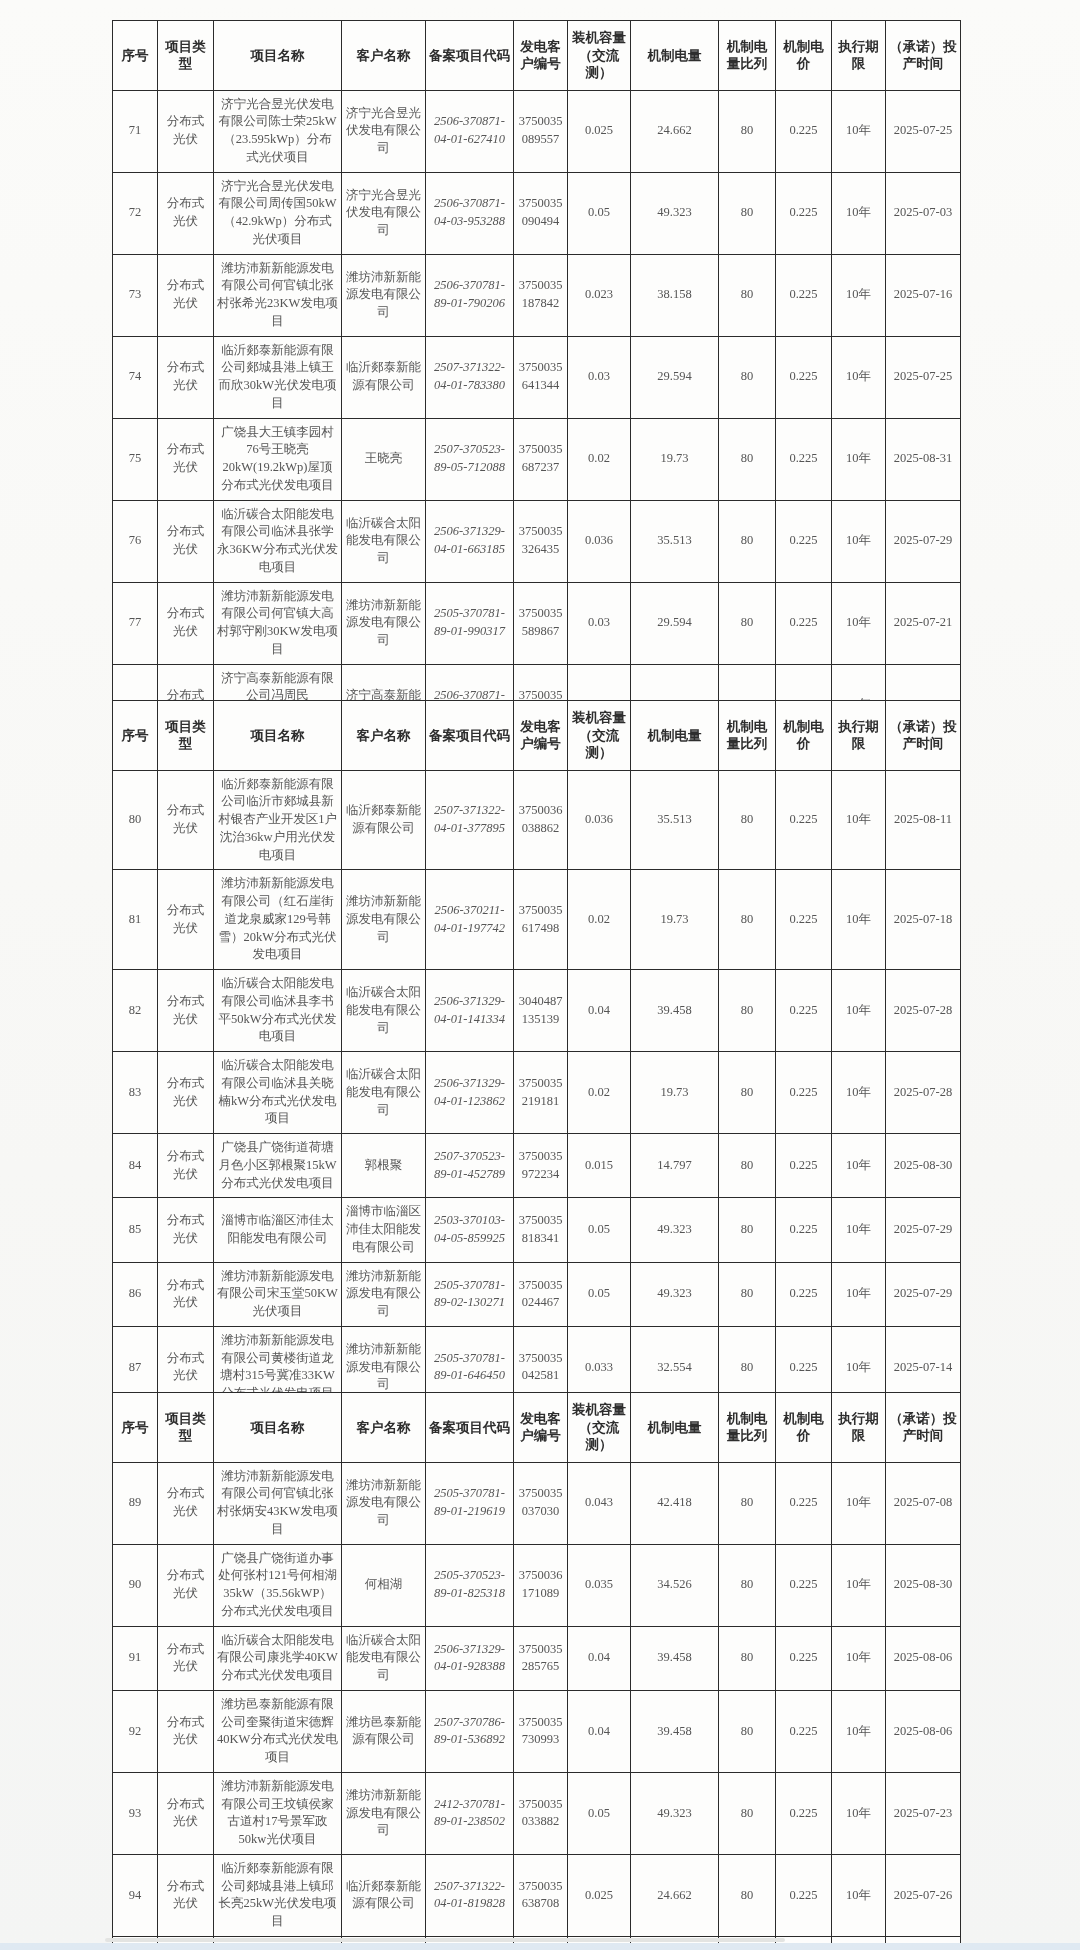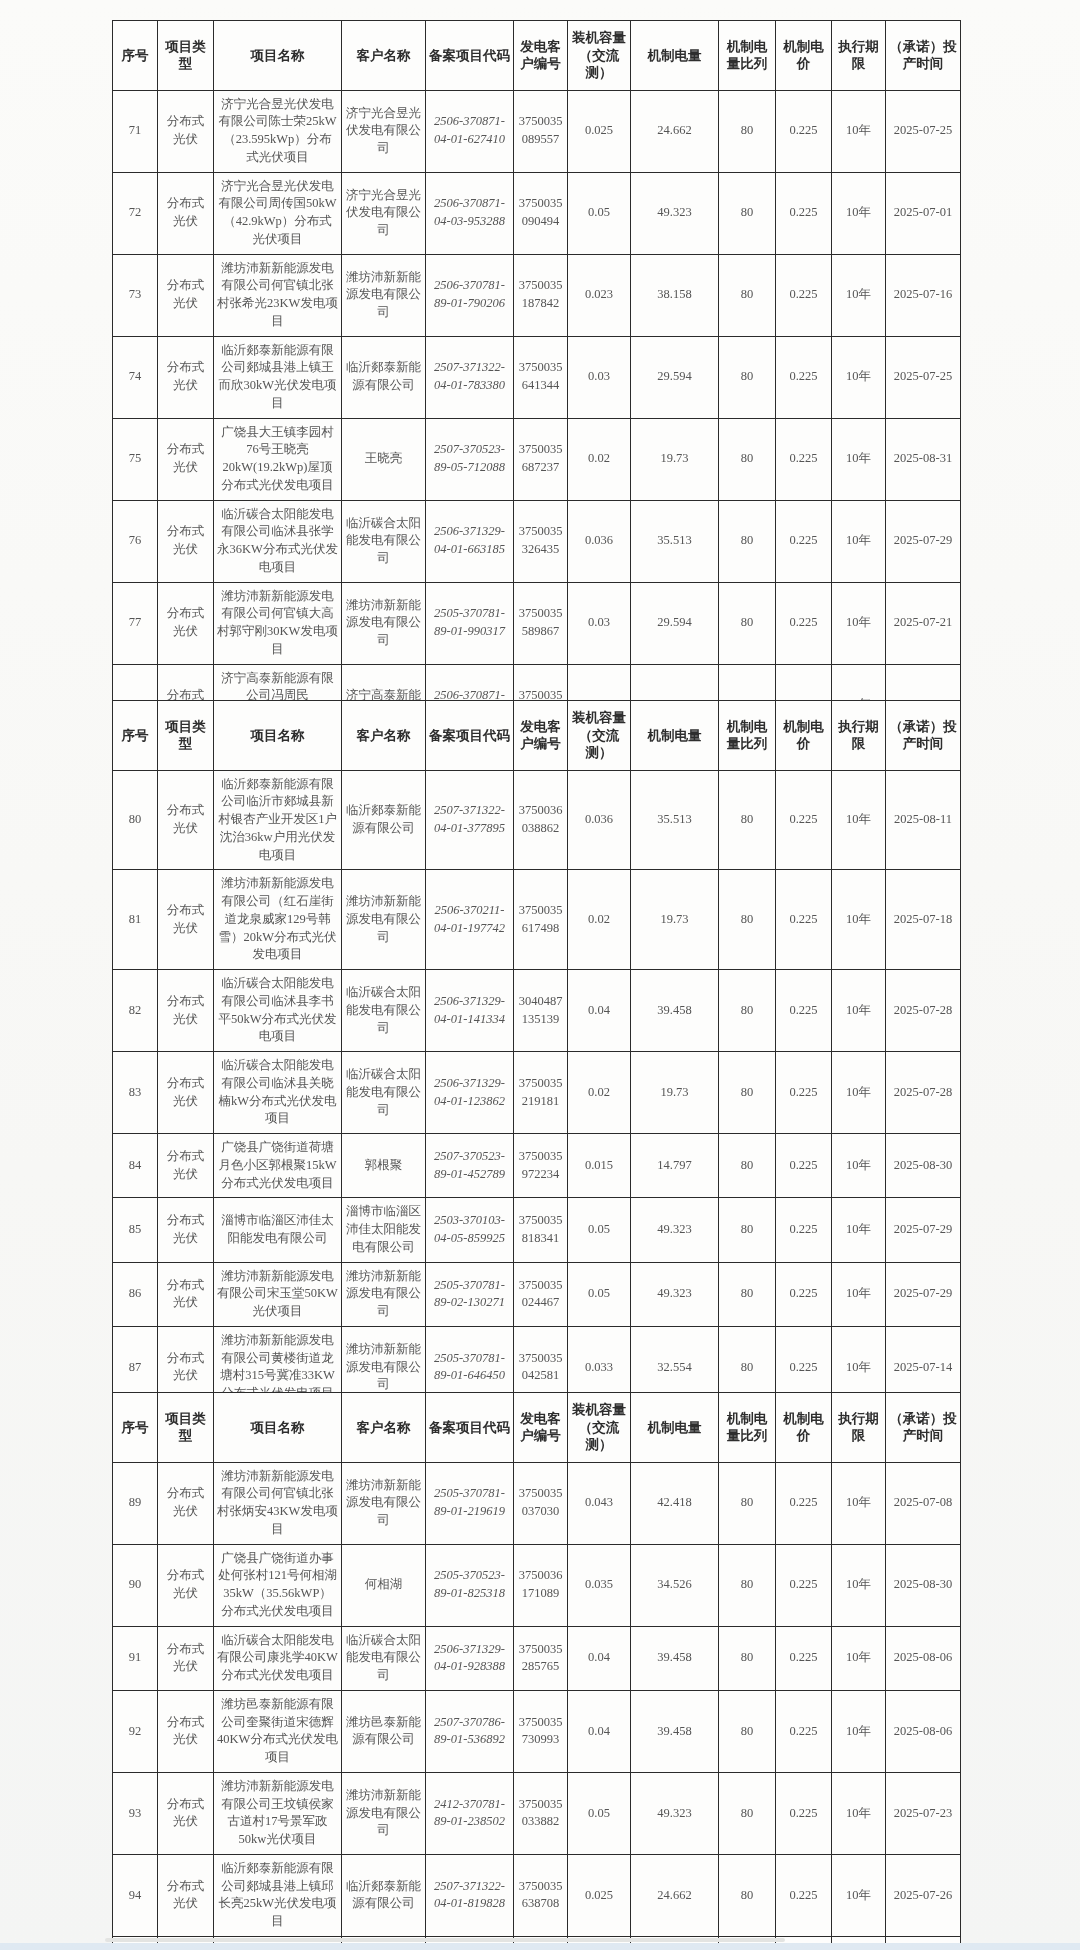--- a/index.html
+++ b/index.html
@@ -110,21 +110,21 @@
             <td class="c-type">分布式光伏</td>
             <td class="c-name">济宁光合昱光伏发电有限公司周传国50kW（42.9kWp）分布式光伏项目</td>
             <td class="c-cust">济宁光合昱光伏发电有限公司</td>
             <td class="c-code">2506-370871-04-03-953288</td>
             <td class="c-custno">3750035090494</td>
             <td class="c-cap">0.05</td>
             <td class="c-energy">49.323</td>
             <td class="c-ratio">80</td>
             <td class="c-price">0.225</td>
             <td class="c-term">10年</td>
-            <td class="c-date">2025-07-01</td>
+            <td class="c-date">2025-07-03</td>
           </tr>
           <tr>
             <td class="c-seq">73</td>
             <td class="c-type">分布式光伏</td>
             <td class="c-name">潍坊沛新新能源发电有限公司何官镇北张村张希光23KW发电项目</td>
             <td class="c-cust">潍坊沛新新能源发电有限公司</td>
             <td class="c-code">2506-370781-89-01-790206</td>
             <td class="c-custno">3750035187842</td>
             <td class="c-cap">0.023</td>
             <td class="c-energy">38.158</td>

